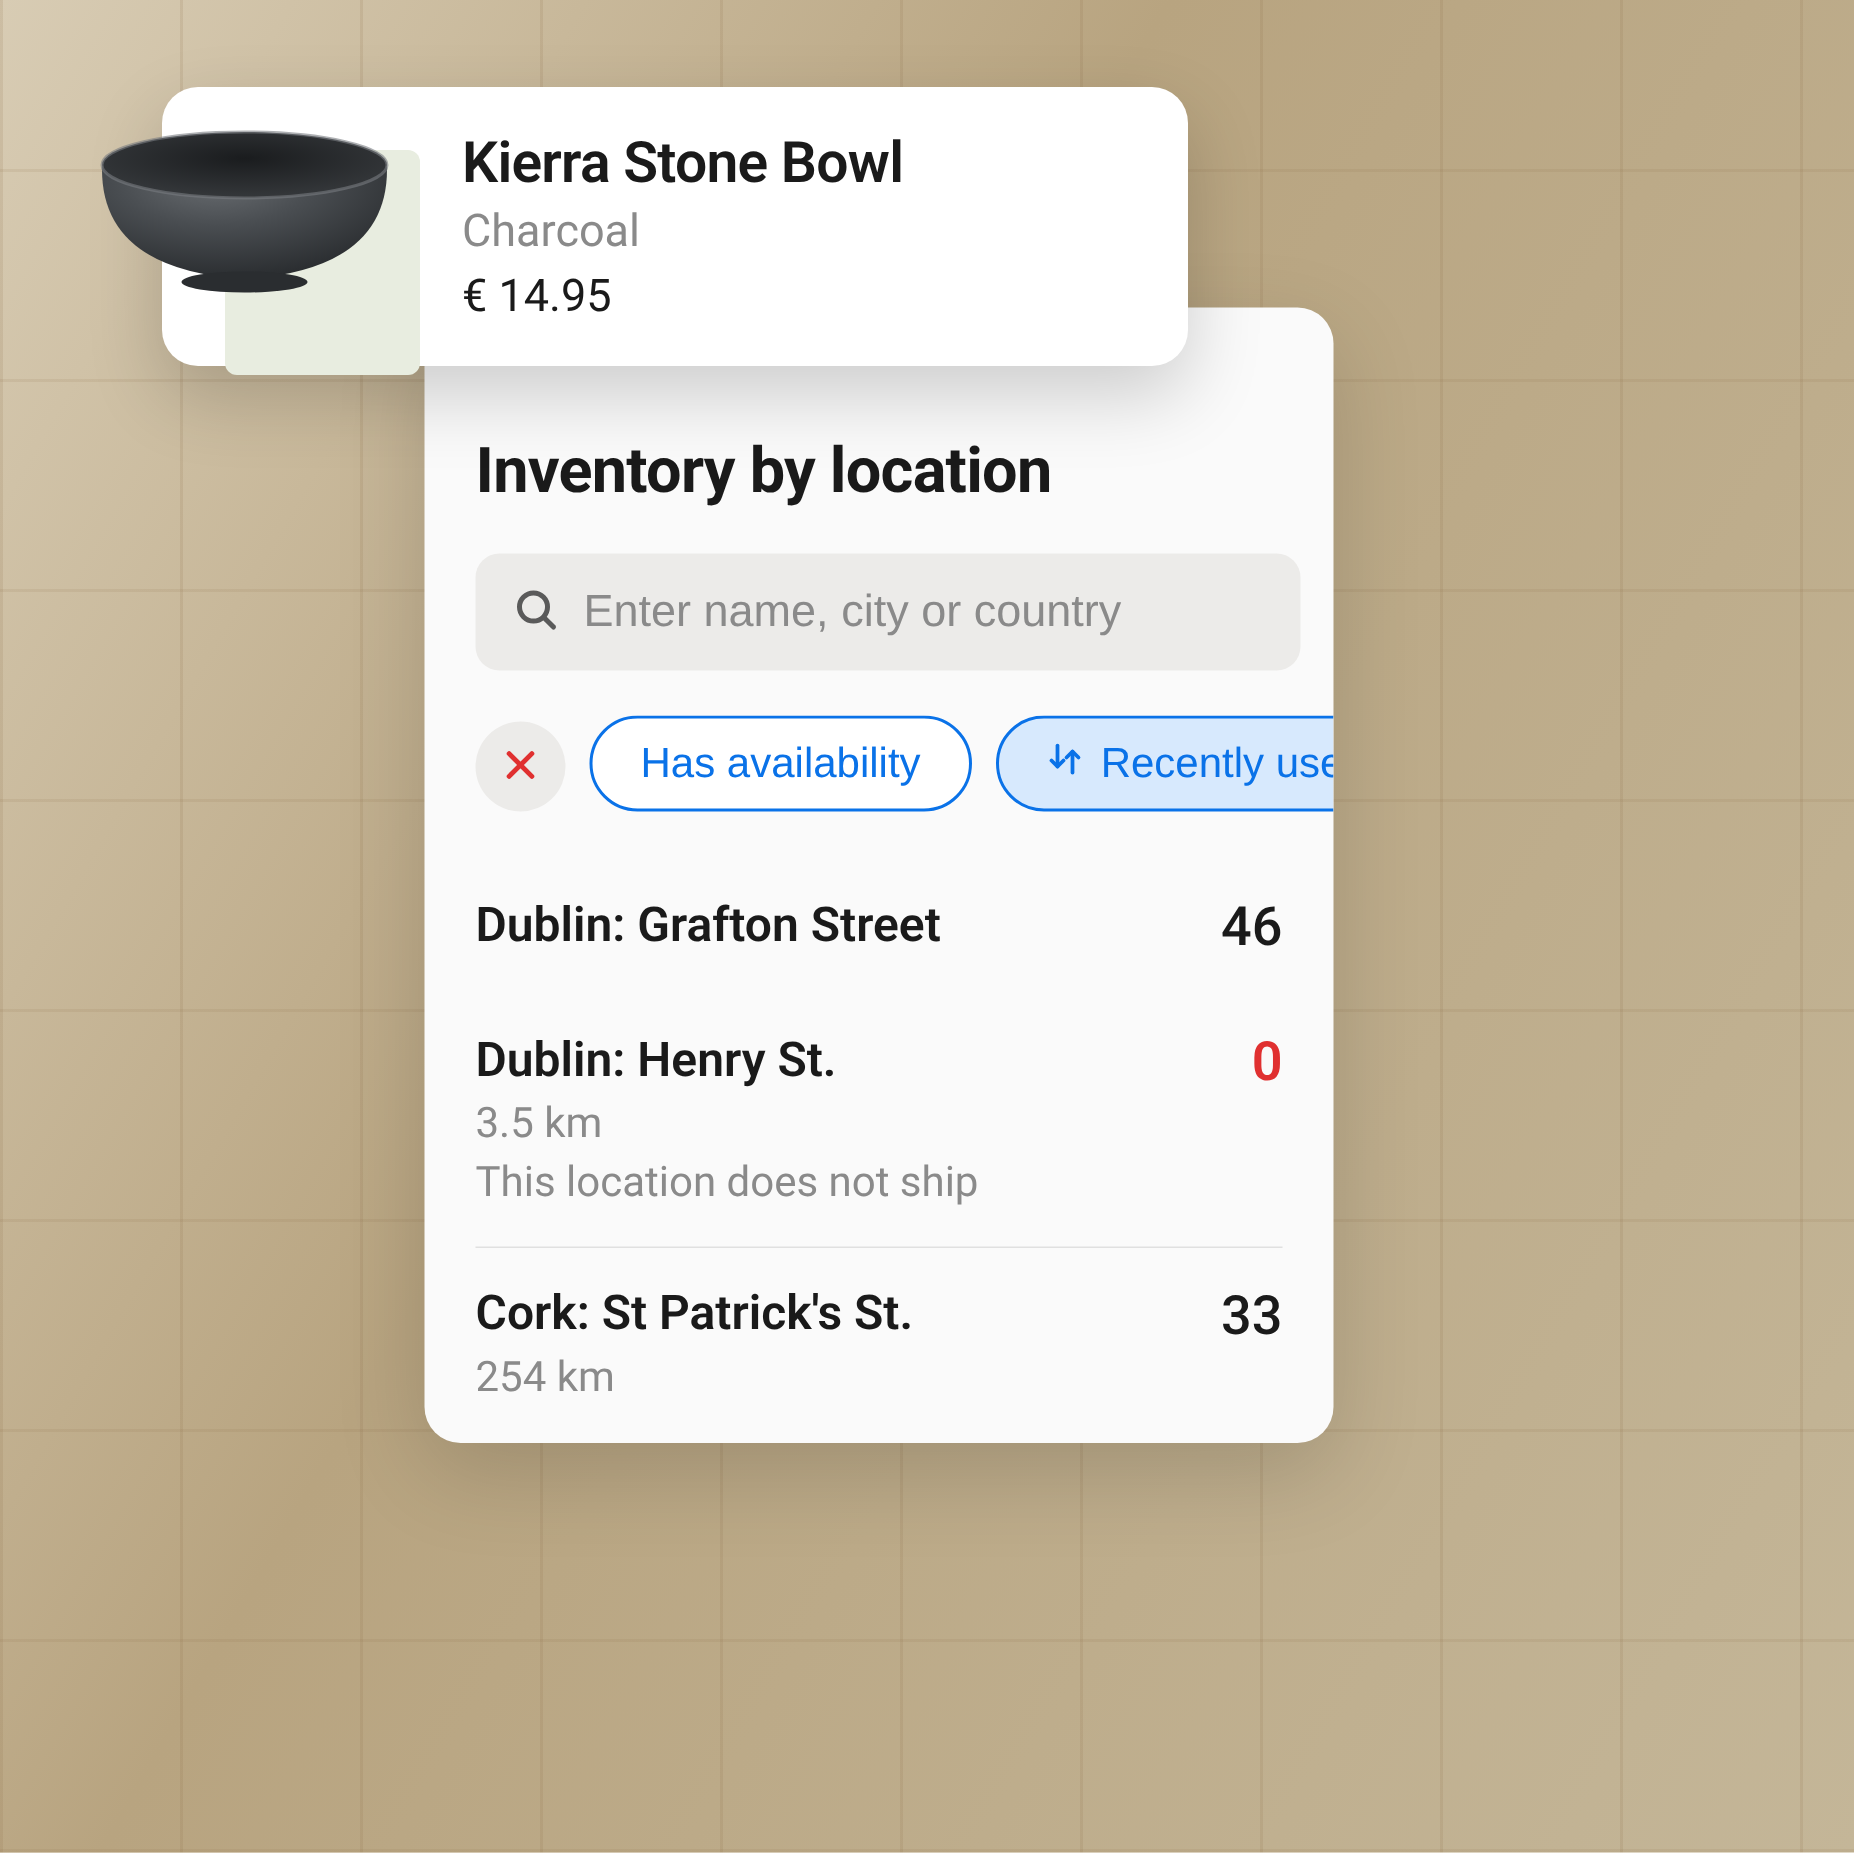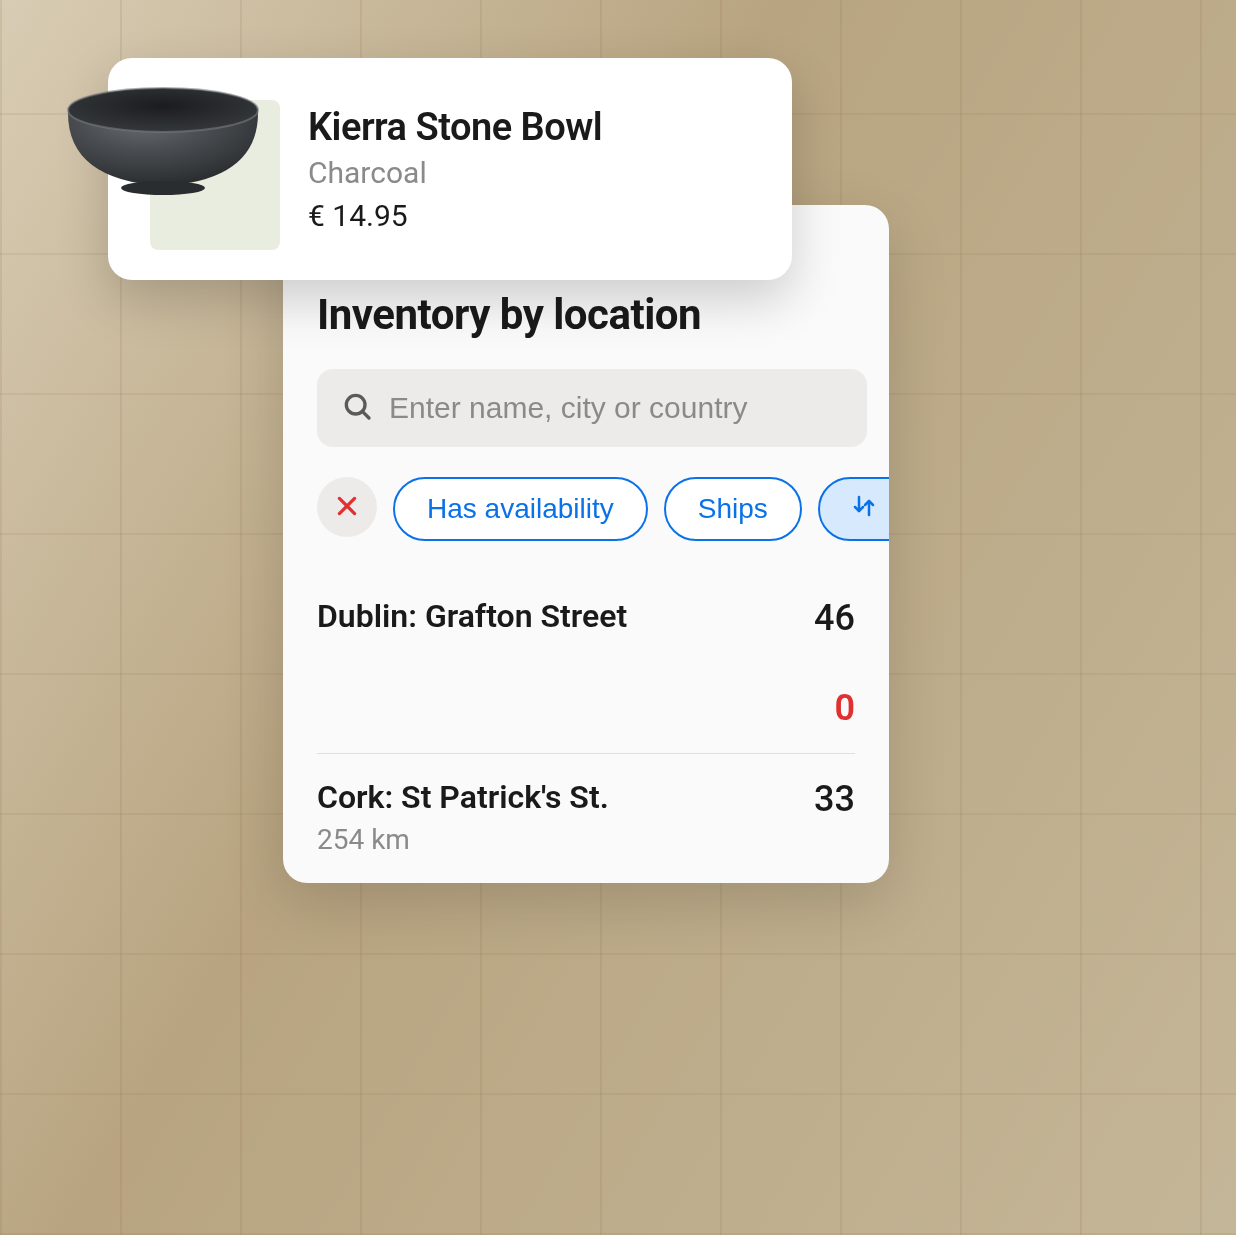--- a/index.html
+++ b/index.html
@@ -74,21 +74,21 @@
       transform: translateY(-50%);
       z-index: 1;
     }
     
     .search-input::placeholder {
       color: #8a8a8a;
     }
     
     .filters-row {
       display: flex;
-      align-items: flex-start;
+      align-items: flex-end;
       gap: 16px;
       padding: 0 34px 32px 34px;
       overflow: hidden;
     }
     
     .clear-filter-btn {
       width: 60px;
       height: 60px;
       border-radius: 50%;
       background: #ecebe9;
@@ -169,21 +169,21 @@
       background: #e0e0e0;
       margin: 0 34px;
     }
     
     
     .product-card {
       position: absolute;
       left: 108px;
       top: 58px;
       width: 684px;
-      height: 222px;
+      height: 186px;
       background: white;
       border-radius: 24px;
       box-shadow: 0 20px 50px rgba(0,0,0,0.18);
       display: flex;
       align-items: center;
       padding: 0 30px 0 200px;
     }
     
     .product-image-bg {
       position: absolute;
@@ -250,21 +250,20 @@
   <div class="filters-row">
     <button class="clear-filter-btn">
       <span>
         <svg width="26" height="26" viewBox="0 0 24 24" fill="none" stroke="#e03030" stroke-width="3" stroke-linecap="round">
           <line x1="5" y1="5" x2="19" y2="19"></line>
           <line x1="19" y1="5" x2="5" y2="19"></line>
         </svg>
       </span>
     </button>
     <button class="filter-pill">Has availability</button>
-    <button class="filter-pill">Ships</button>
     <button class="filter-pill active">
       <span>
         <svg width="24" height="24" viewBox="0 0 24 24" fill="none" stroke="#0a72e8" stroke-width="2.5" stroke-linecap="round" stroke-linejoin="round">
           <path d="M7 3v14"></path>
           <path d="M3 13l4 4 4-4"></path>
           <path d="M17 21V7"></path>
           <path d="M13 11l4-4 4 4"></path>
         </svg>
       </span>
       <span>Recently used</span>
@@ -273,20 +272,25 @@
 
   <div class="location-row">
     <div class="location-info">
       <div class="location-name">Dublin: Grafton Street</div>
     </div>
     <div class="location-qty">46</div>
   </div>
 
 
   <div class="location-row">
+    <div class="location-info">
+      <div class="location-name">Dublin: Henry St.</div>
+      <div class="location-meta">3.5 km</div>
+      <div class="location-meta">This location does not ship</div>
+    </div>
     <div class="location-qty zero">0</div>
   </div>
 
   <div class="divider"></div>
 
   <div class="location-row">
     <div class="location-info">
       <div class="location-name">Cork: St Patrick's St.</div>
       <div class="location-meta">254 km</div>
     </div>

